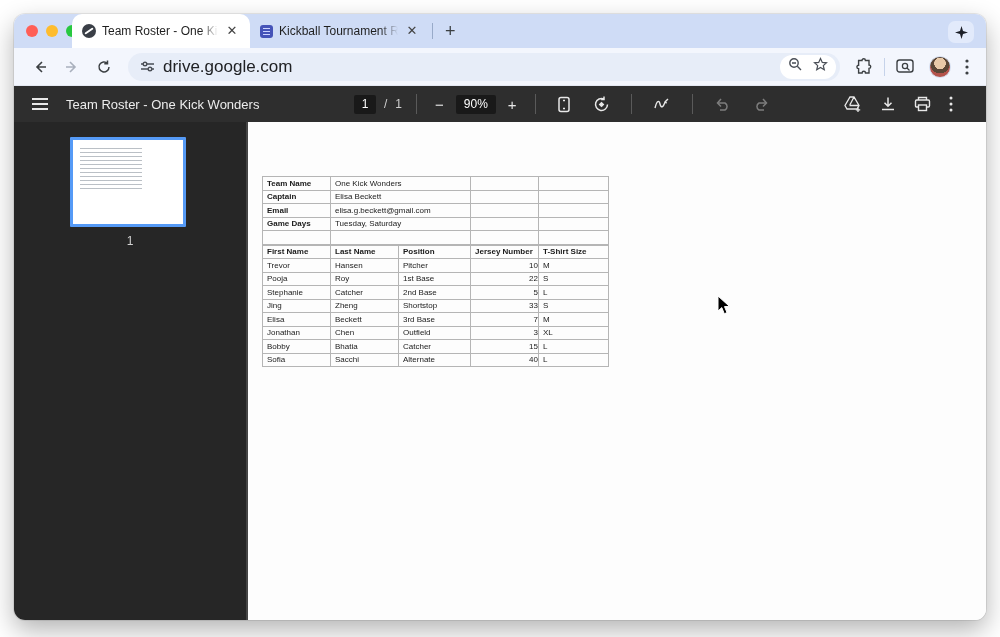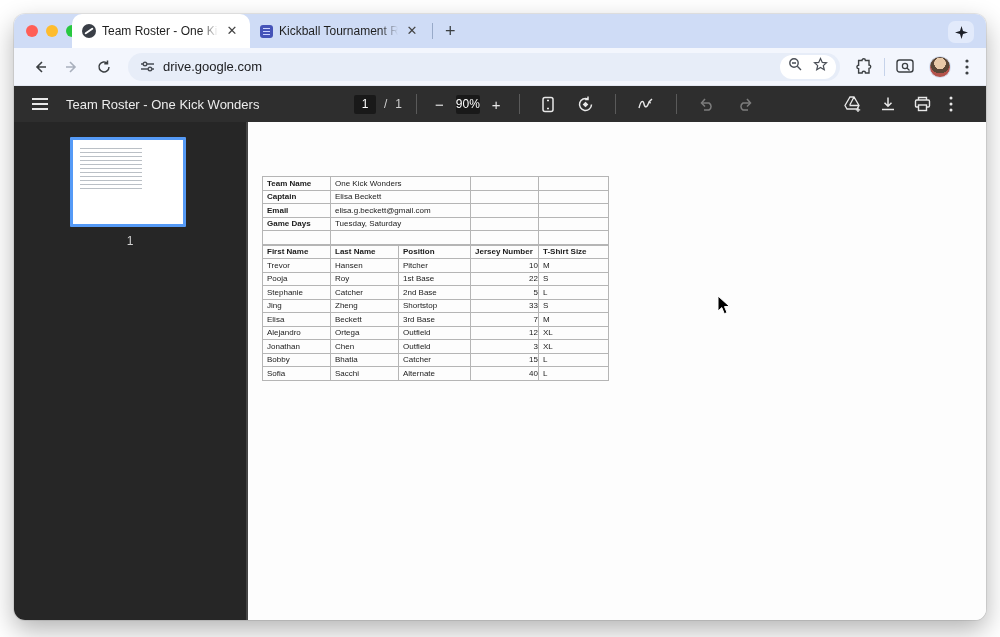--- a/index.html
+++ b/index.html
@@ -28,36 +28,36 @@
   .tabsep { width:1px; height:16px; background:#98aac9; margin:0 6px 9px 2px; }
   .newtab { font-size:18px; color:#3c4043; margin-bottom:6px; padding:0 6px; }
   .sparkle { position:absolute; right:12px; top:7px; width:26px; height:22px; background:#e2eafb; border-radius:7px;
              display:flex; align-items:center; justify-content:center; }
 
   
   .btoolbar { height:38px; background:#f3f6fd; display:flex; align-items:center; padding:0 10px; border-bottom:1px solid #e4e8f2; }
   .navbtn { width:26px; height:26px; display:flex; align-items:center; justify-content:center; font-size:16px; color:#3c4043; margin:0 3px; }
   .navbtn.disabled { color:#a9b0bd; }
   .omnibox { flex:1; height:28px; background:#e7edf8; border-radius:14px; margin:0 8px; display:flex; align-items:center; padding:0 4px 0 12px; max-width:712px; }
-  .url { font-size:13px; color:#202124; margin-left:8px; flex:1; }
+  .url { font-size:17px; color:#202124; margin-left:8px; flex:1; }
   .omni-caps { background:#fff; border-radius:12px; height:24px; display:flex; align-items:center; padding:0 8px; gap:10px; }
   .tbicon { display:flex; align-items:center; justify-content:center; margin:0 7px; }
   .tbsep { width:1px; height:18px; background:#c6d3ea; margin:0 4px; }
   .avatar { width:22px; height:22px; border-radius:50%; margin:0 7px;
             background:radial-gradient(circle at 50% 32%, #e8c9a8 0 34%, #5a4636 35% 58%, #b4534b 59% 100%); border:1px solid #d6dff0; }
 
   
   .pdfbar { height:36px; background:#2e2e2e; display:flex; align-items:center; color:#e8e8e8; padding:4px 12px; }
   .hamb { width:16px; height:12px; border-top:2px solid #e8e8e8; border-bottom:2px solid #e8e8e8; position:relative; margin:0 10px 0 6px; }
   .hamb::after { content:""; position:absolute; left:0; top:3px; width:16px; height:2px; background:#e8e8e8; }
   .pdftitle { font-size:13px; color:#ececec; margin-left:8px; }
   .pdfcenter { position:absolute; left:340px; display:flex; align-items:center; gap:8px; }
   .darkbox { background:#191919; color:#fff; font-size:12px; text-align:center; border-radius:2px; }
   .pagebox { width:22px; height:19px; line-height:19px; }
-  .zoombox { width:24px; height:19px; line-height:19px; }
+  .zoombox { width:40px; height:19px; line-height:19px; }
   .slash { font-size:12px; color:#cfcfcf; }
   .vsep { width:1px; height:20px; background:#5a5a5a; margin:0 6px; }
   .pm { font-size:15px; color:#e8e8e8; padding:0 4px; }
   .pdficon { margin:0 7px; display:flex; align-items:center; }
   .pdfright { position:absolute; right:26px; display:flex; align-items:center; gap:4px; }
 
   
   .vbody { display:flex; height:498px; }
   .thumbs { width:232px; background:#262626; flex:0 0 auto; position:relative; }
   .thumb { position:absolute; left:56px; top:15px; width:116px; height:90px; background:#fff;
@@ -352,27 +352,20 @@
                   <td>S</td>
                 </tr>
                 <tr>
                   <td>Elisa</td>
                   <td>Beckett</td>
                   <td>3rd Base</td>
                   <td>7</td>
                   <td>M</td>
                 </tr>
                 <tr>
-                  <td>Alejandro</td>
-                  <td>Ortega</td>
-                  <td>Outfield</td>
-                  <td>12</td>
-                  <td>XL</td>
-                </tr>
-                <tr>
                   <td>Jonathan</td>
                   <td>Chen</td>
                   <td>Outfield</td>
                   <td>3</td>
                   <td>XL</td>
                 </tr>
                 <tr>
                   <td>Bobby</td>
                   <td>Bhatia</td>
                   <td>Catcher</td>

